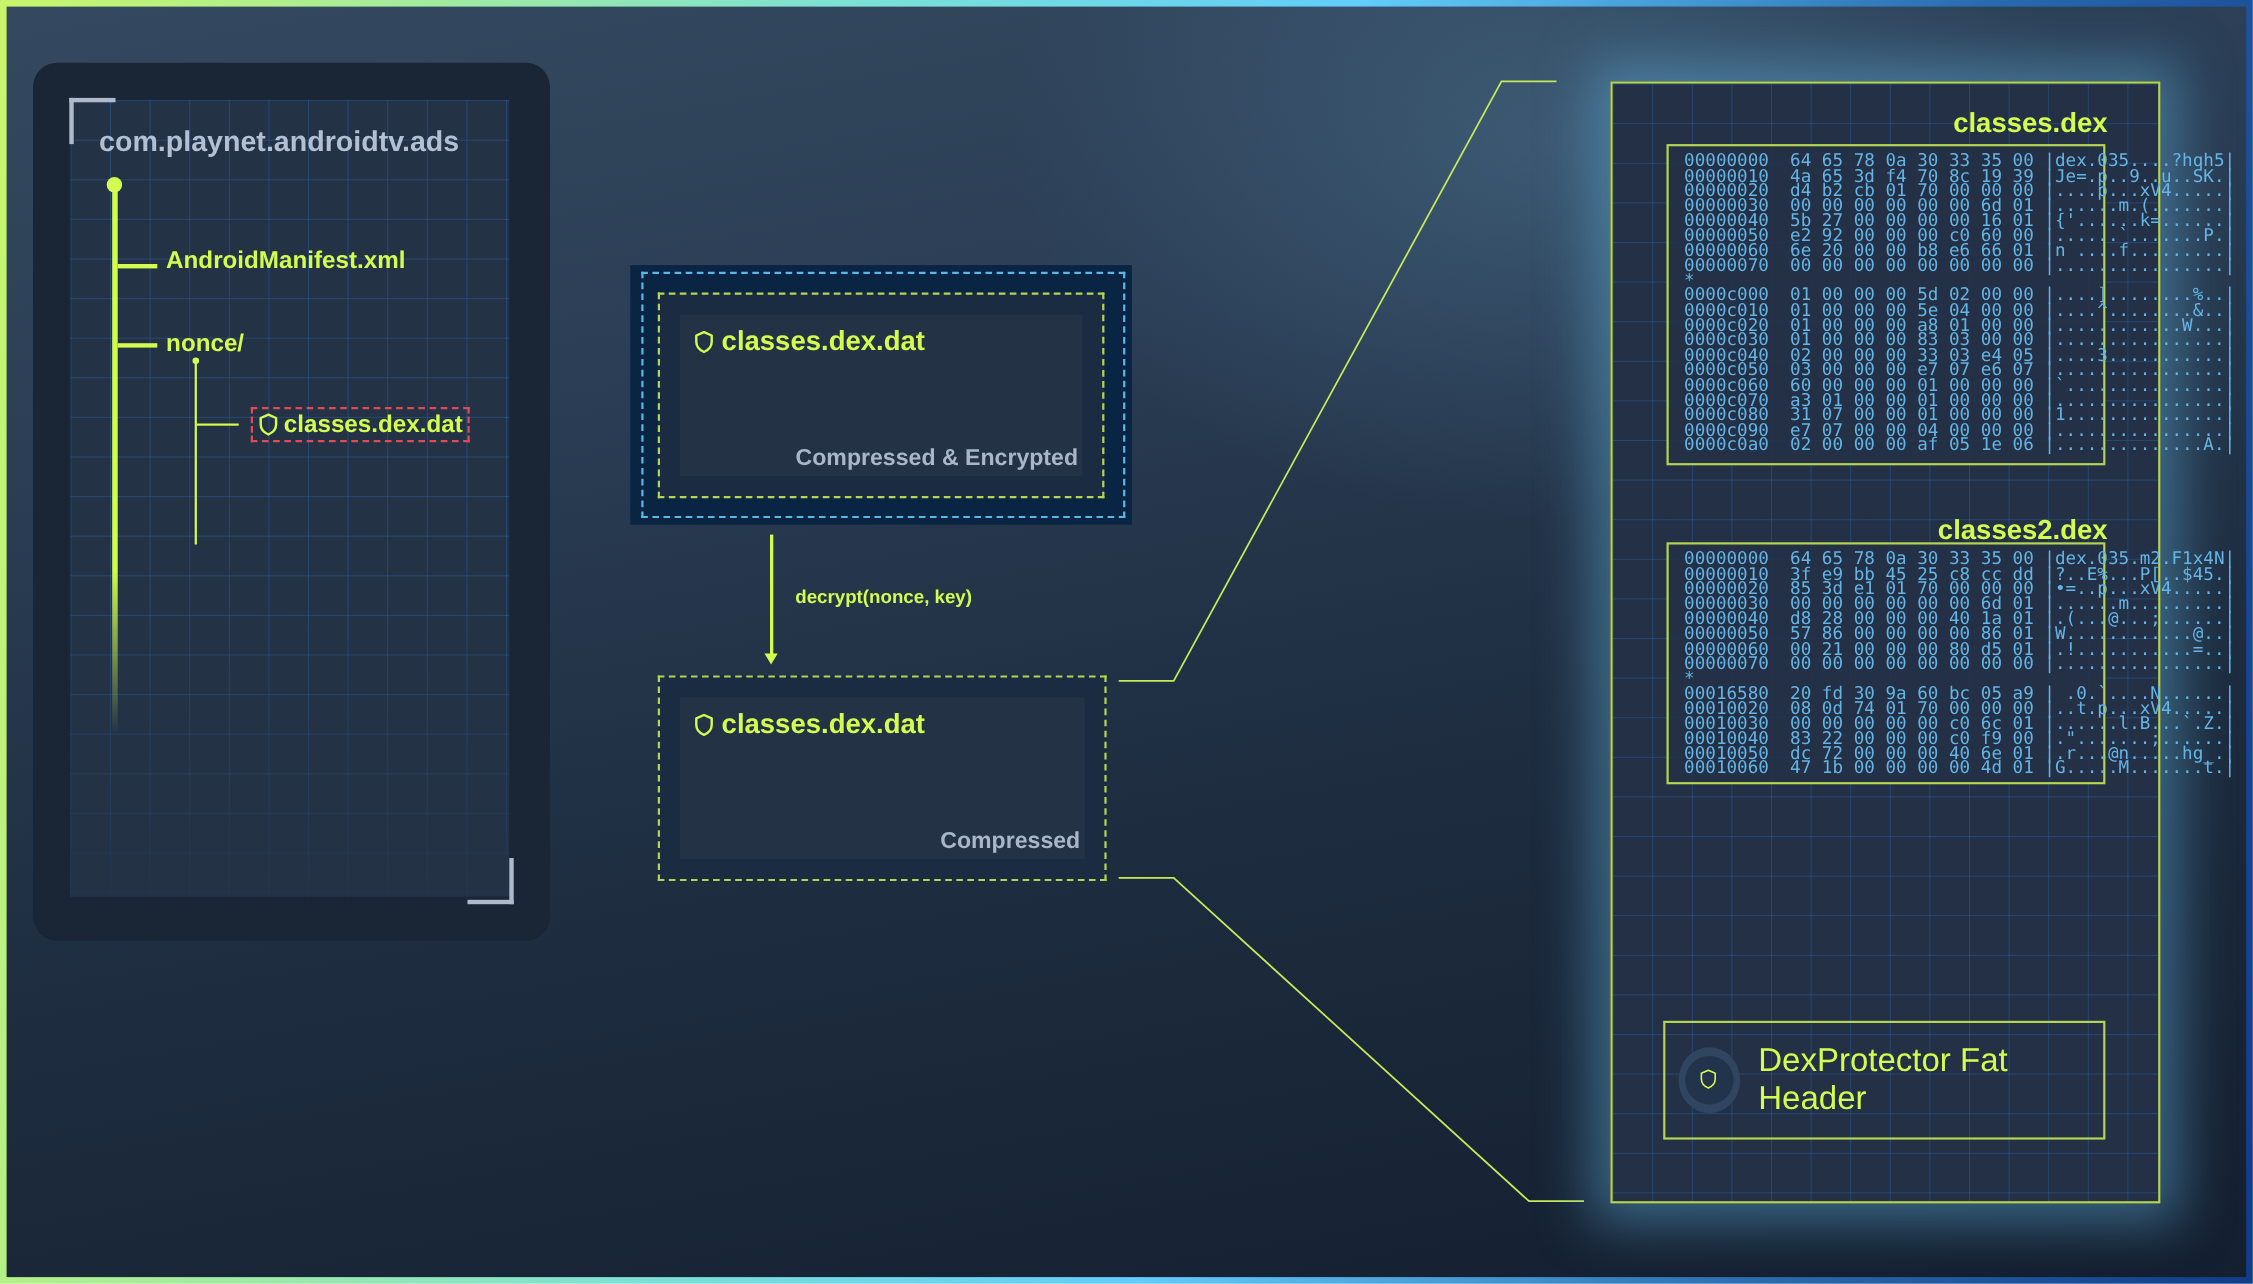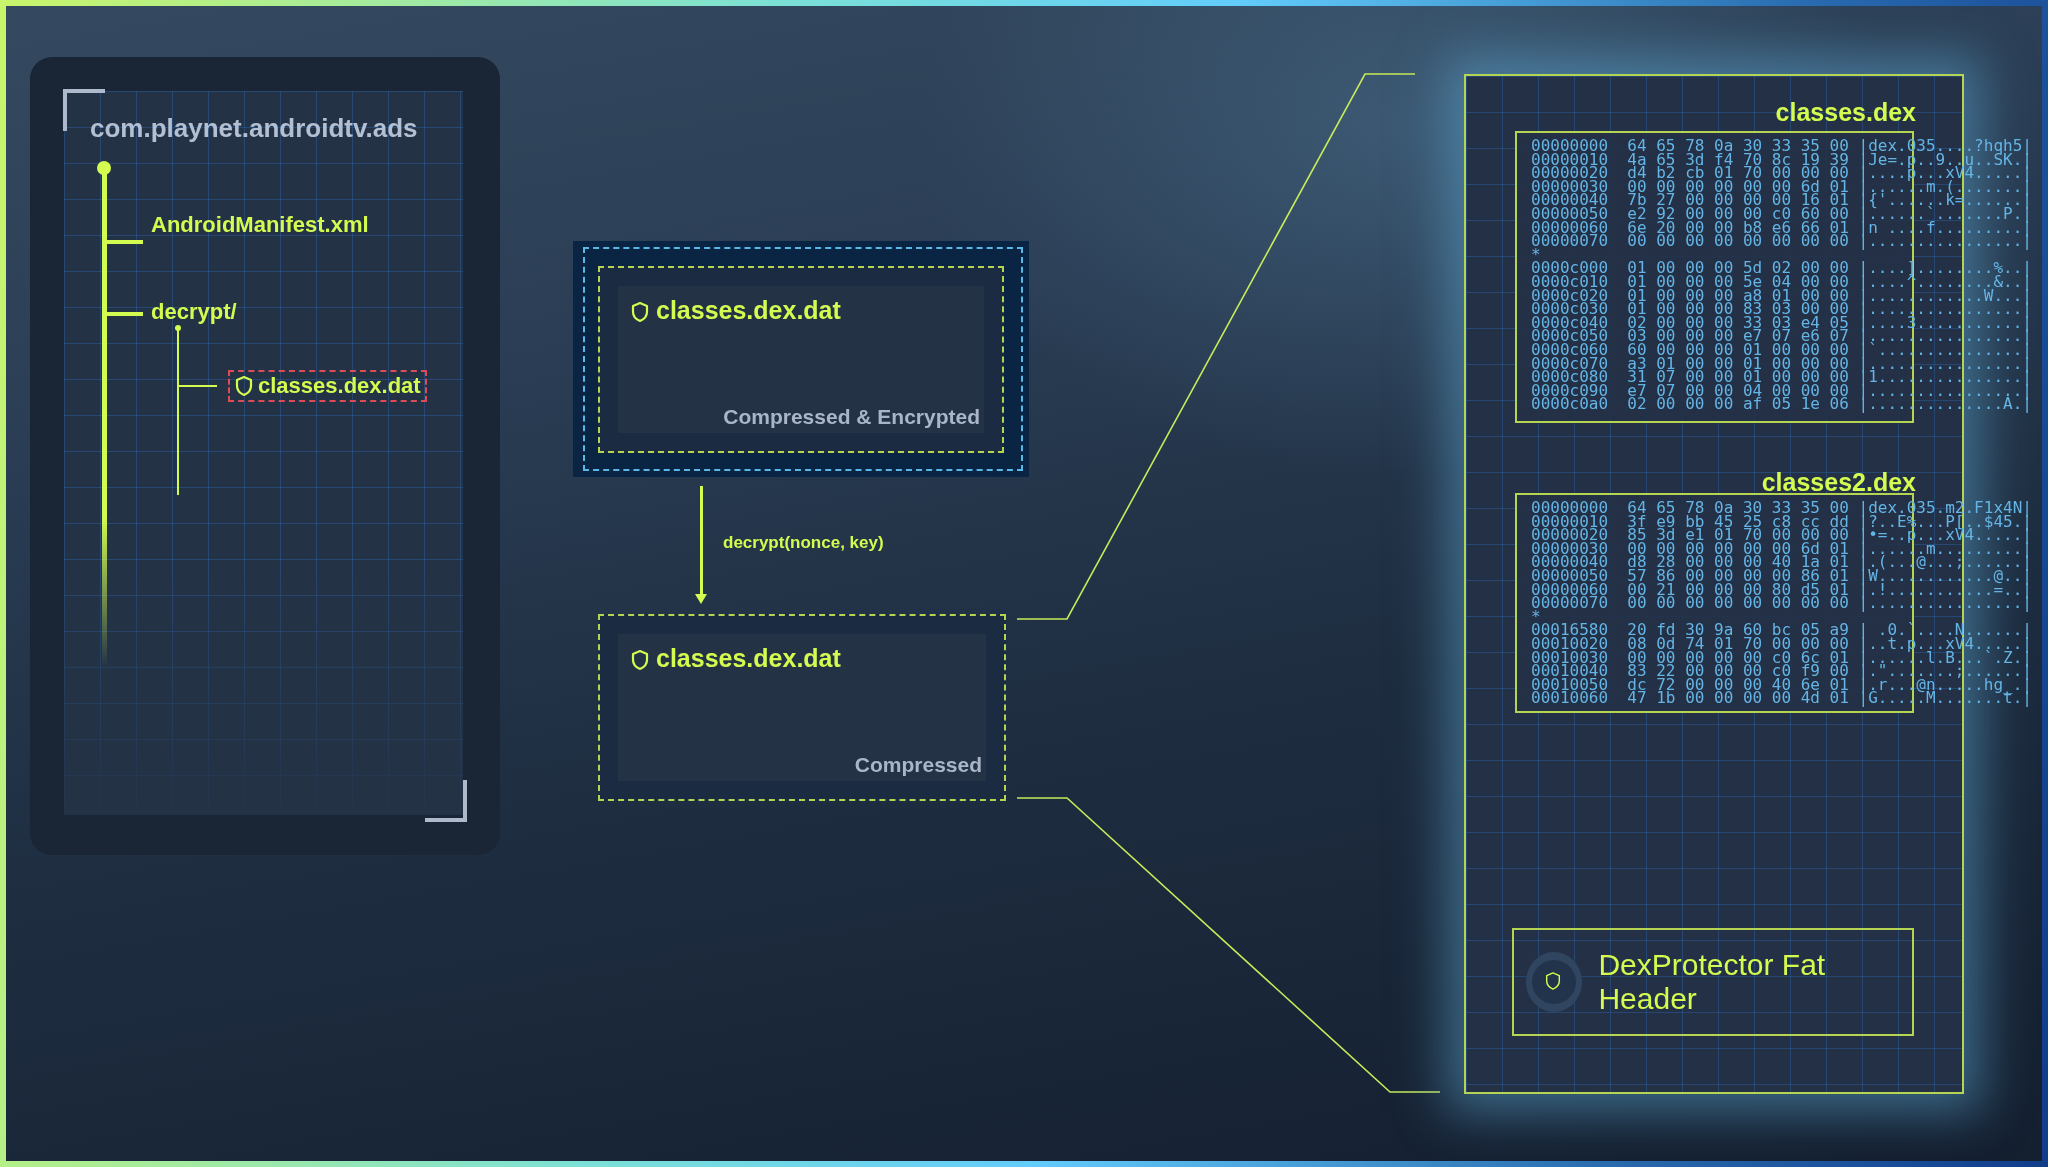--- a/index.html
+++ b/index.html
@@ -152,24 +152,24 @@
   </div>
 </div>
 <div class="corner-tl"></div>
 <div class="corner-br"></div>
 
 <div class="pkg-title">com.playnet.androidtv.ads</div>
 <div class="tree-main"></div>
 <div class="tree-dot"></div>
 
 <div class="tree-branch" style="left:107px; top:240px; width:36px;"></div>
-<div class="tree-label" style="left:151px; top:212px;">AndroidManifest.xml</div>
+<div class="tree-label" style="left:151px; top:224px;">AndroidManifest.xml</div>
 
 <div class="tree-branch" style="left:107px; top:312px; width:36px;"></div>
-<div class="tree-label" style="left:151px; top:299px;">decrypt/</div>
+<div class="tree-label" style="left:151px; top:299px;">nonce/</div>
 
 <div class="tree-sub"></div>
 <div class="tree-sub-dot"></div>
 <div class="tree-branch" style="left:179px; top:385px; width:38px; height:2px;"></div>
 
 <div class="file-tag">
   <span class="shield">
     <svg viewBox="0 0 20 22" width="20" height="22">
         <path d="M10 2 L17 5 V11 C17 15.5 13.5 18.5 10 20 C6.5 18.5 3 15.5 3 11 V5 Z" fill="none" stroke="#d4fb4f" stroke-width="2.2" stroke-linejoin="round"></path>
       </svg>
@@ -218,21 +218,21 @@
 </svg>
 
 <div class="right-glow"></div>
 <div class="right-panel grid">
   <div class="dex-title" style="right:46px; top:22px;">classes.dex</div>
   <div class="hex-box" id="hex0" style="top:55px; height:278px;">
       <div class="hex-line">00000000  64 65 78 0a 30 33 35 00 |dex.035....?hqh5|</div>
       <div class="hex-line">00000010  4a 65 3d f4 70 8c 19 39 |Je=.p..9..u..SK.|</div>
       <div class="hex-line">00000020  d4 b2 cb 01 70 00 00 00 |....p...xV4.....|</div>
       <div class="hex-line">00000030  00 00 00 00 00 00 6d 01 |......m.(.......|</div>
-      <div class="hex-line">00000040  7b 27 00 00 00 00 16 01 |{'......k=......|</div>
+      <div class="hex-line">00000040  5b 27 00 00 00 00 16 01 |{'......k=......|</div>
       <div class="hex-line">00000050  e2 92 00 00 00 c0 60 00 |......`.......P.|</div>
       <div class="hex-line">00000060  6e 20 00 00 b8 e6 66 01 |n ....f.........|</div>
       <div class="hex-line">00000070  00 00 00 00 00 00 00 00 |................|</div>
       <div class="hex-line">*</div>
       <div class="hex-line">0000c000  01 00 00 00 5d 02 00 00 |....]........%..|</div>
       <div class="hex-line">0000c010  01 00 00 00 5e 04 00 00 |....^........&amp;..|</div>
       <div class="hex-line">0000c020  01 00 00 00 a8 01 00 00 |............W...|</div>
       <div class="hex-line">0000c030  01 00 00 00 83 03 00 00 |................|</div>
       <div class="hex-line">0000c040  02 00 00 00 33 03 e4 05 |....3...........|</div>
       <div class="hex-line">0000c050  03 00 00 00 e7 07 e6 07 |................|</div>

